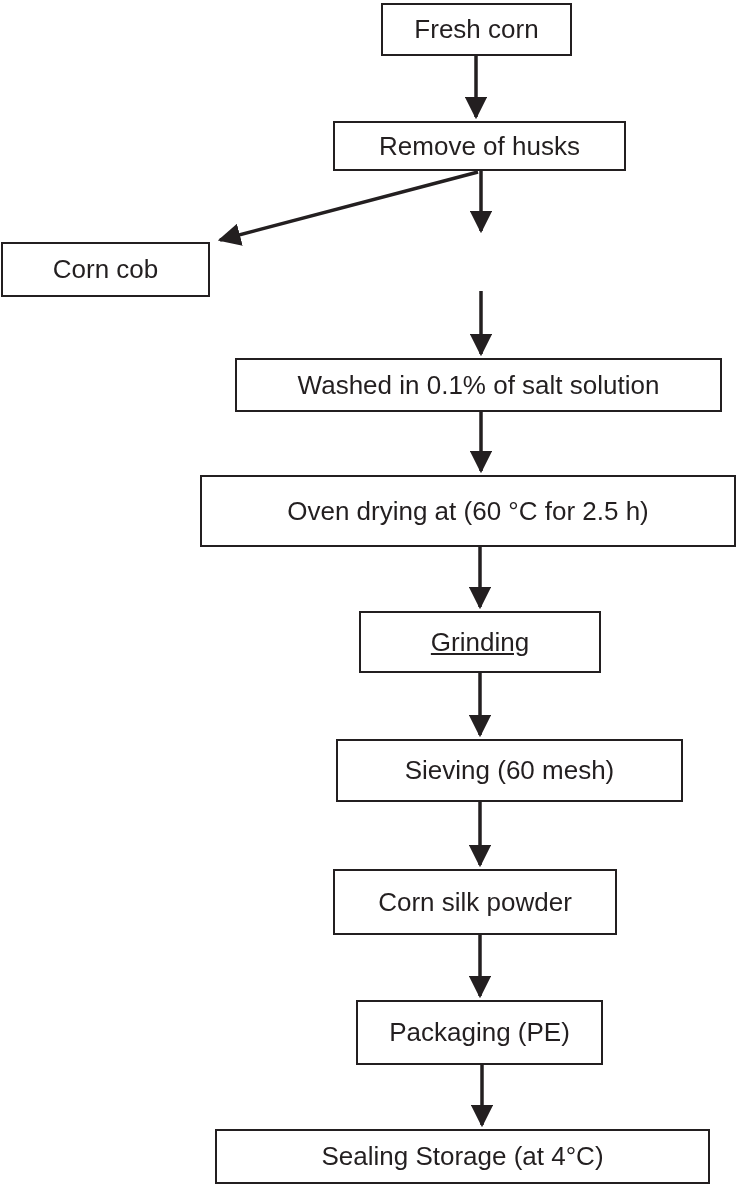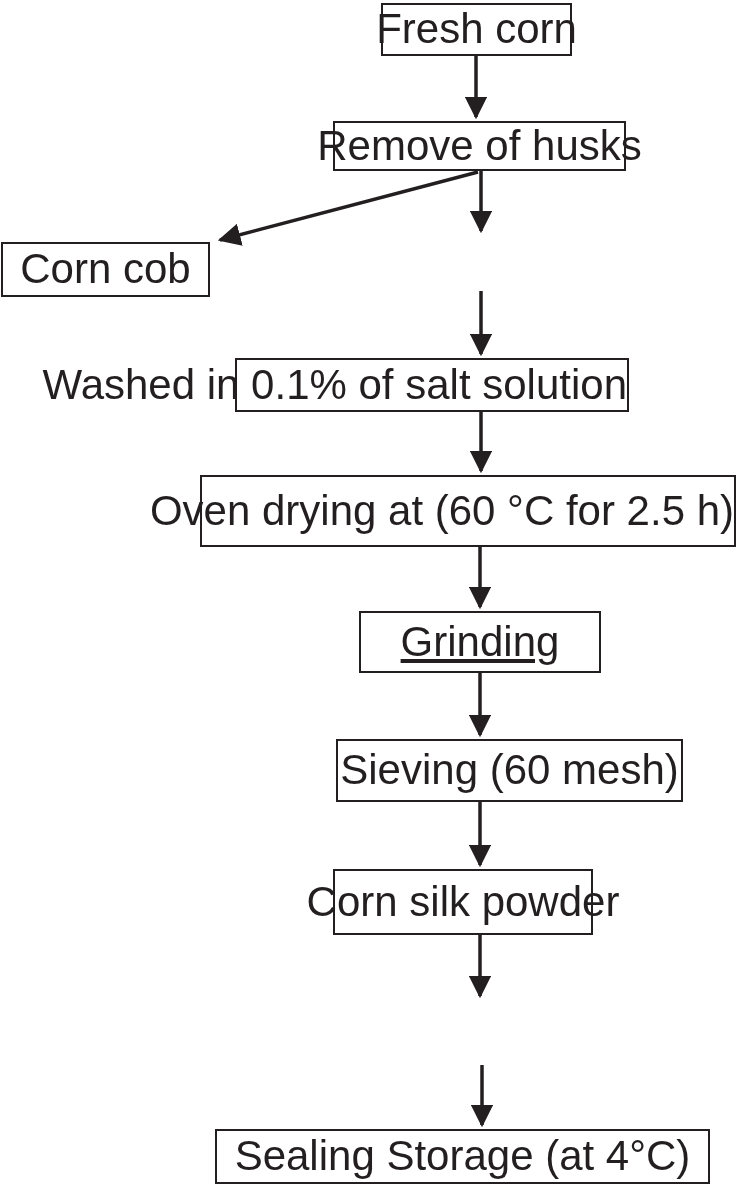--- a/index.html
+++ b/index.html
@@ -24,35 +24,35 @@
   }
   .node {
     position: absolute;
     box-sizing: border-box;
     border: 2.5px solid #231f20;
     background: #ffffff;
     color: #231f20;
     display: flex;
     align-items: center;
     justify-content: center;
-    font-size: 42px;
+    font-size: 26px;
     line-height: 1.1;
     white-space: nowrap;
     text-align: center;
   }
   
   .n-fresh-corn       { left: 381px; top: 3px;    width: 191px; height: 53px; }
   .n-remove-husks     { left: 333px; top: 121px;  width: 293px; height: 50px; }
   .n-corn-cob         { left: 1px;   top: 242px;  width: 209px; height: 55px; }
   .n-corn-silk        { left: 390px; top: 235px;  width: 183px; height: 56px; }
-  .n-washed           { left: 235px; top: 358px;  width: 394px; height: 54px; justify-content: flex-end; }
-  .n-oven-drying      { left: 200px; top: 475px;  width: 536px; height: 72px; justify-content: flex-end; }
+  .n-washed           { left: 235px; top: 358px;  width: 487px; height: 54px; }
+  .n-oven-drying      { left: 200px; top: 475px;  width: 536px; height: 72px; }
   .n-grinding         { left: 359px; top: 611px;  width: 242px; height: 62px; text-decoration: underline; }
   .n-sieving          { left: 336px; top: 739px;  width: 347px; height: 63px; }
-  .n-corn-silk-powder { left: 333px; top: 869px;  width: 260px; height: 66px; }
+  .n-corn-silk-powder { left: 333px; top: 869px;  width: 284px; height: 66px; }
   .n-packaging        { left: 356px; top: 1000px; width: 247px; height: 65px; }
   .n-sealing-storage  { left: 215px; top: 1129px; width: 495px; height: 55px; }
 </style>
 </head>
 <body>
 
 <div class="canvas">
 
   <svg class="edges" viewBox="0 0 753 1190" xmlns="http://www.w3.org/2000/svg">
     <defs>
@@ -100,18 +100,21 @@
   </div>
 
   <div class="node n-sieving">
     <span>Sieving (60 mesh)</span>
   </div>
 
   <div class="node n-corn-silk-powder">
     <span>Corn silk powder</span>
   </div>
 
+  <div class="node n-packaging">
+    <span>Packaging (PE)</span>
+  </div>
 
   <div class="node n-sealing-storage">
     <span>Sealing Storage (at 4°C)</span>
   </div>
 
 </div>
 
 </body></html>

